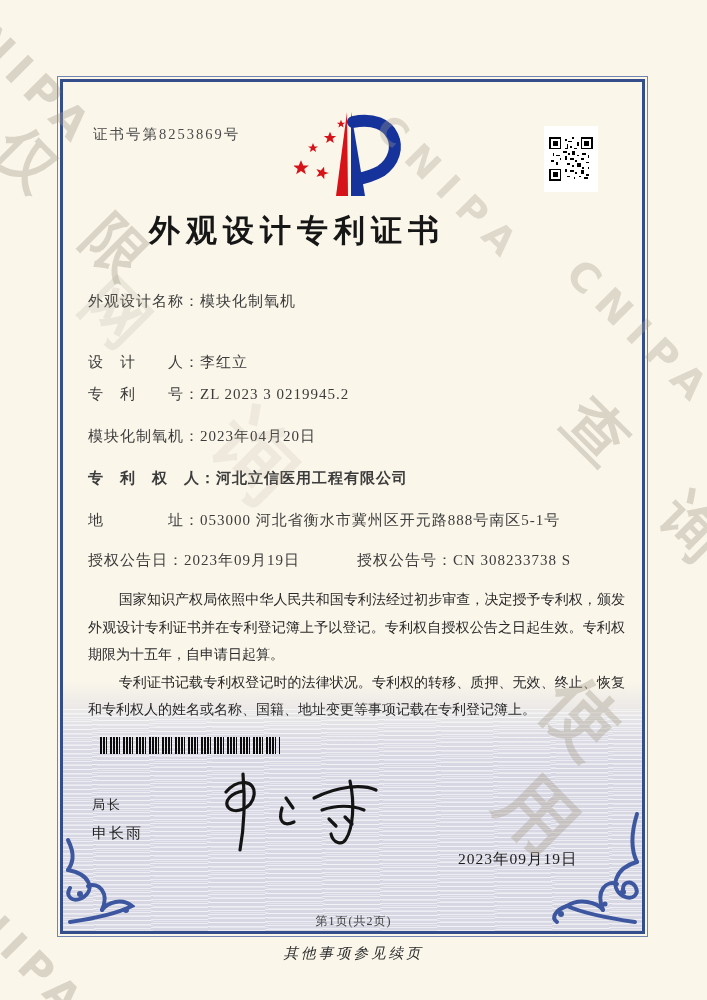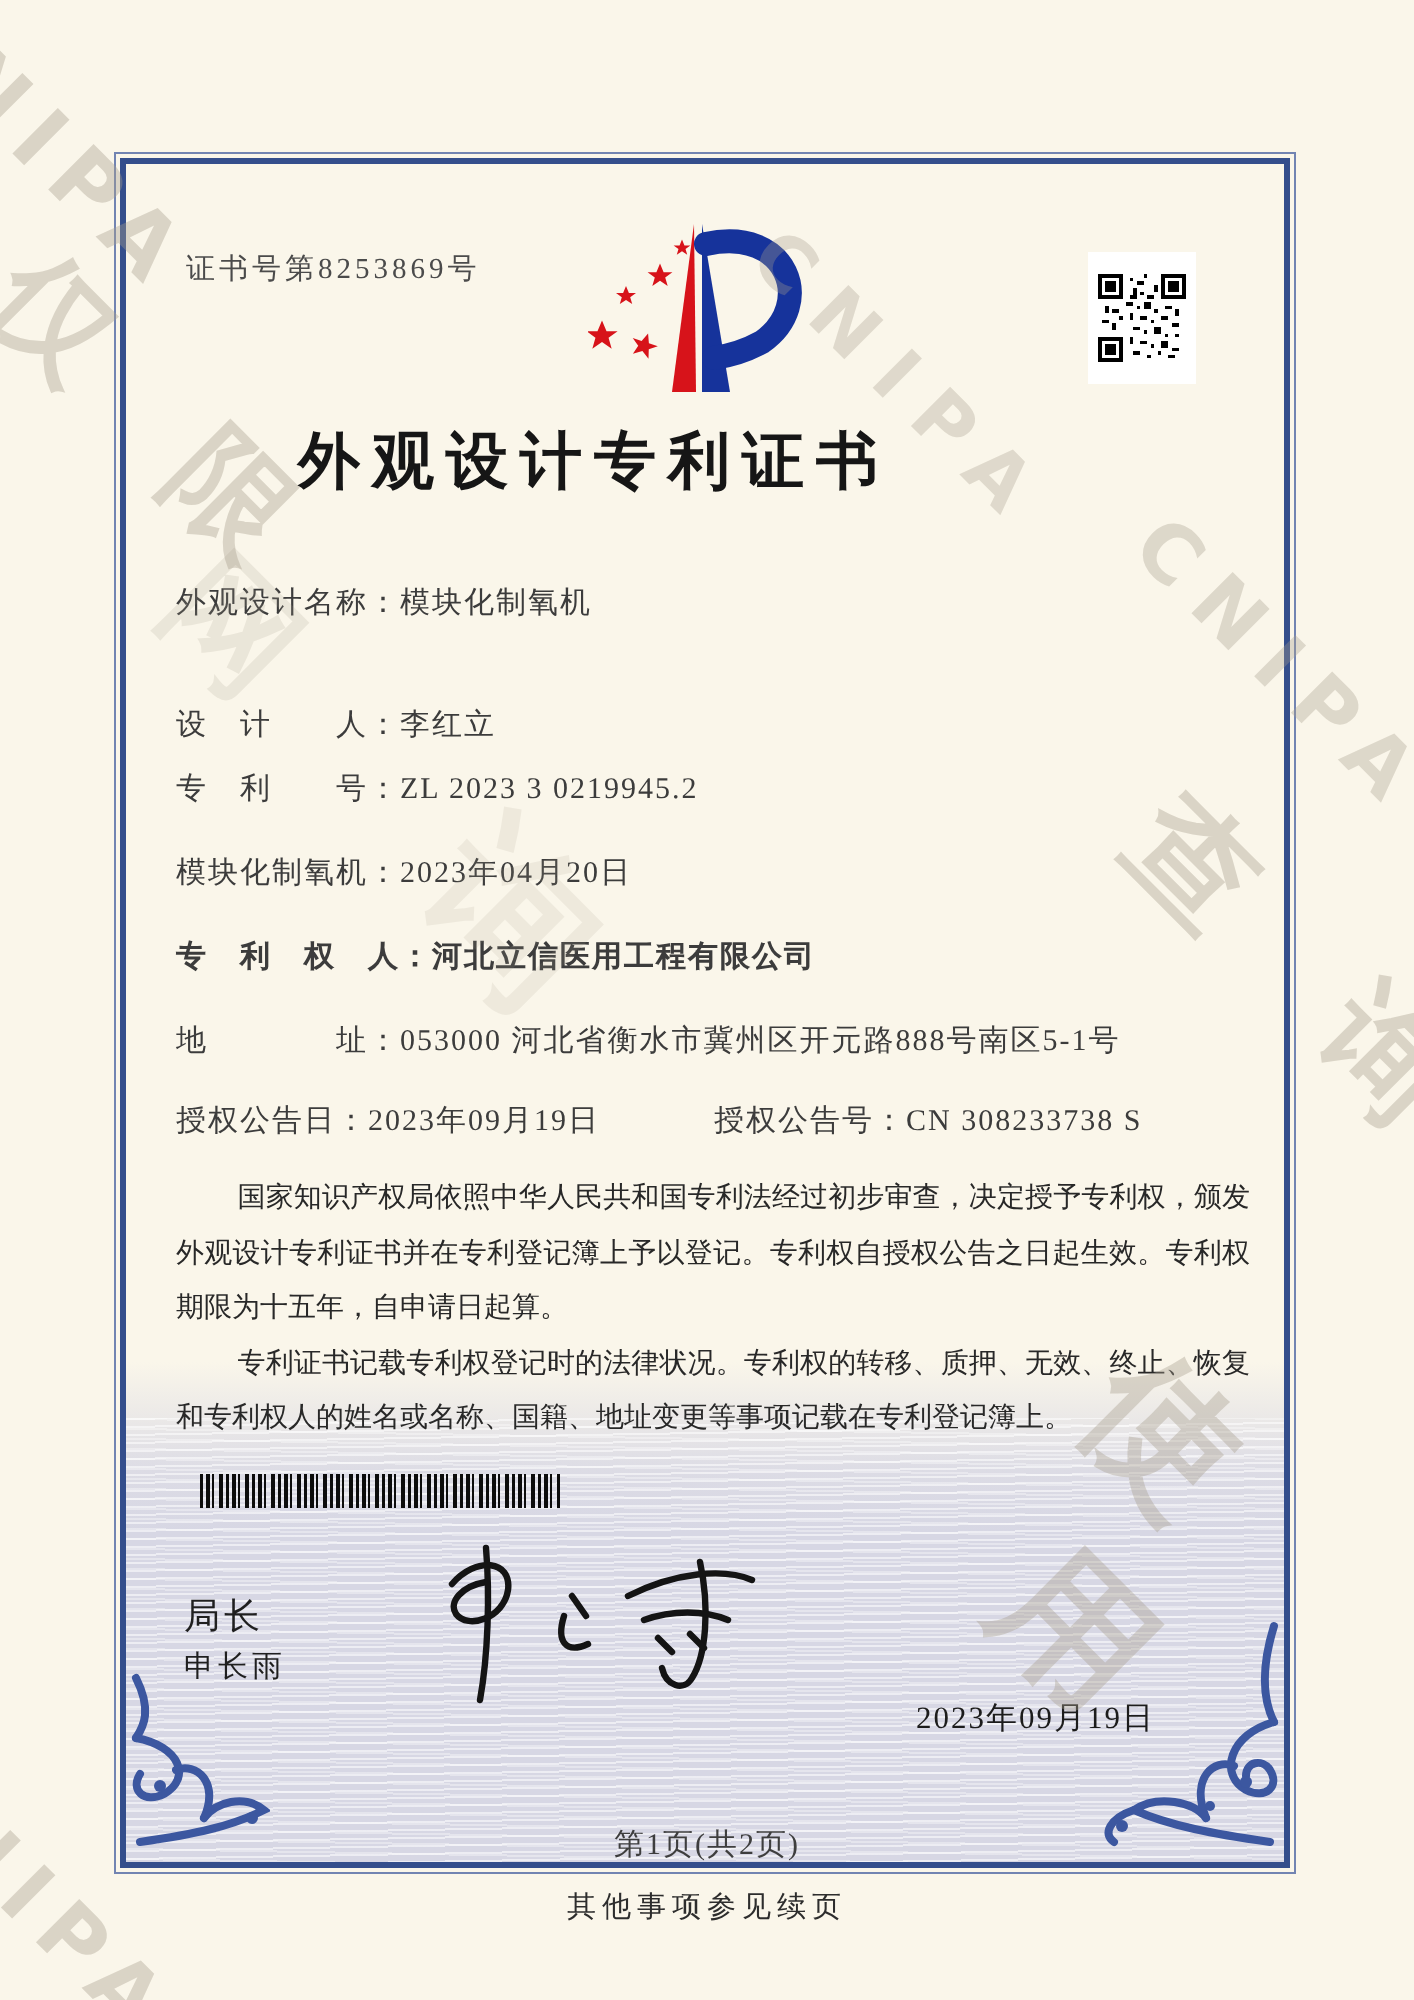--- a/index.html
+++ b/index.html
@@ -59,26 +59,26 @@
   .paras{left:88px;width:537px;top:586px;font-size:14px;line-height:27.5px;text-align:justify;color:#282828;}
   .paras p{margin:0;text-indent:2.2em;}
   .barcode{
     left:100px;top:737px;width:180px;height:17px;
     background:repeating-linear-gradient(90deg,
       #0c0c0c 0 1.5px,transparent 1.5px 3px,
       #0c0c0c 3px 5px,transparent 5px 6px,
       #0c0c0c 6px 6.8px,transparent 6.8px 9.5px,
       #0c0c0c 9.5px 11.5px,transparent 11.5px 13px);
   }
-  .issuer-title{left:92px;top:796px;font-size:18px;color:#1f1f1f;letter-spacing:2px;}
+  .issuer-title{left:92px;top:796px;font-size:13px;color:#1f1f1f;letter-spacing:2px;}
   .issuer-name{left:92px;top:824px;font-size:15px;color:#1f1f1f;letter-spacing:2px;}
   .sign{left:198px;top:768px;}
   .date{left:458px;top:849px;font-size:15.5px;color:#1c1c1c;letter-spacing:1px;}
-  .page-info{left:0;width:707px;text-align:center;top:913px;font-size:15px;color:#3e3e3e;letter-spacing:1px;}
-  .cont-note{left:0;width:707px;text-align:center;top:944px;font-size:14.5px;color:#2d2d2d;letter-spacing:3px;}
+  .page-info{left:0;width:707px;text-align:center;top:913px;font-size:12px;color:#3e3e3e;letter-spacing:1px;}
+  .cont-note{left:0;width:707px;text-align:center;top:944px;font-size:14.5px;color:#2d2d2d;letter-spacing:3px;font-style:italic;}
 </style>
 </head>
 <body>
 
 <div class="wm wm-0">CNIPA</div>
 <div class="wm wm-1">仅 限</div>
 <div class="wm wm-2">CNIPA</div>
 <div class="wm wm-3">CNIPA</div>
 <div class="wm wm-4">查 询</div>
 <div class="wm wm-5">使</div>

